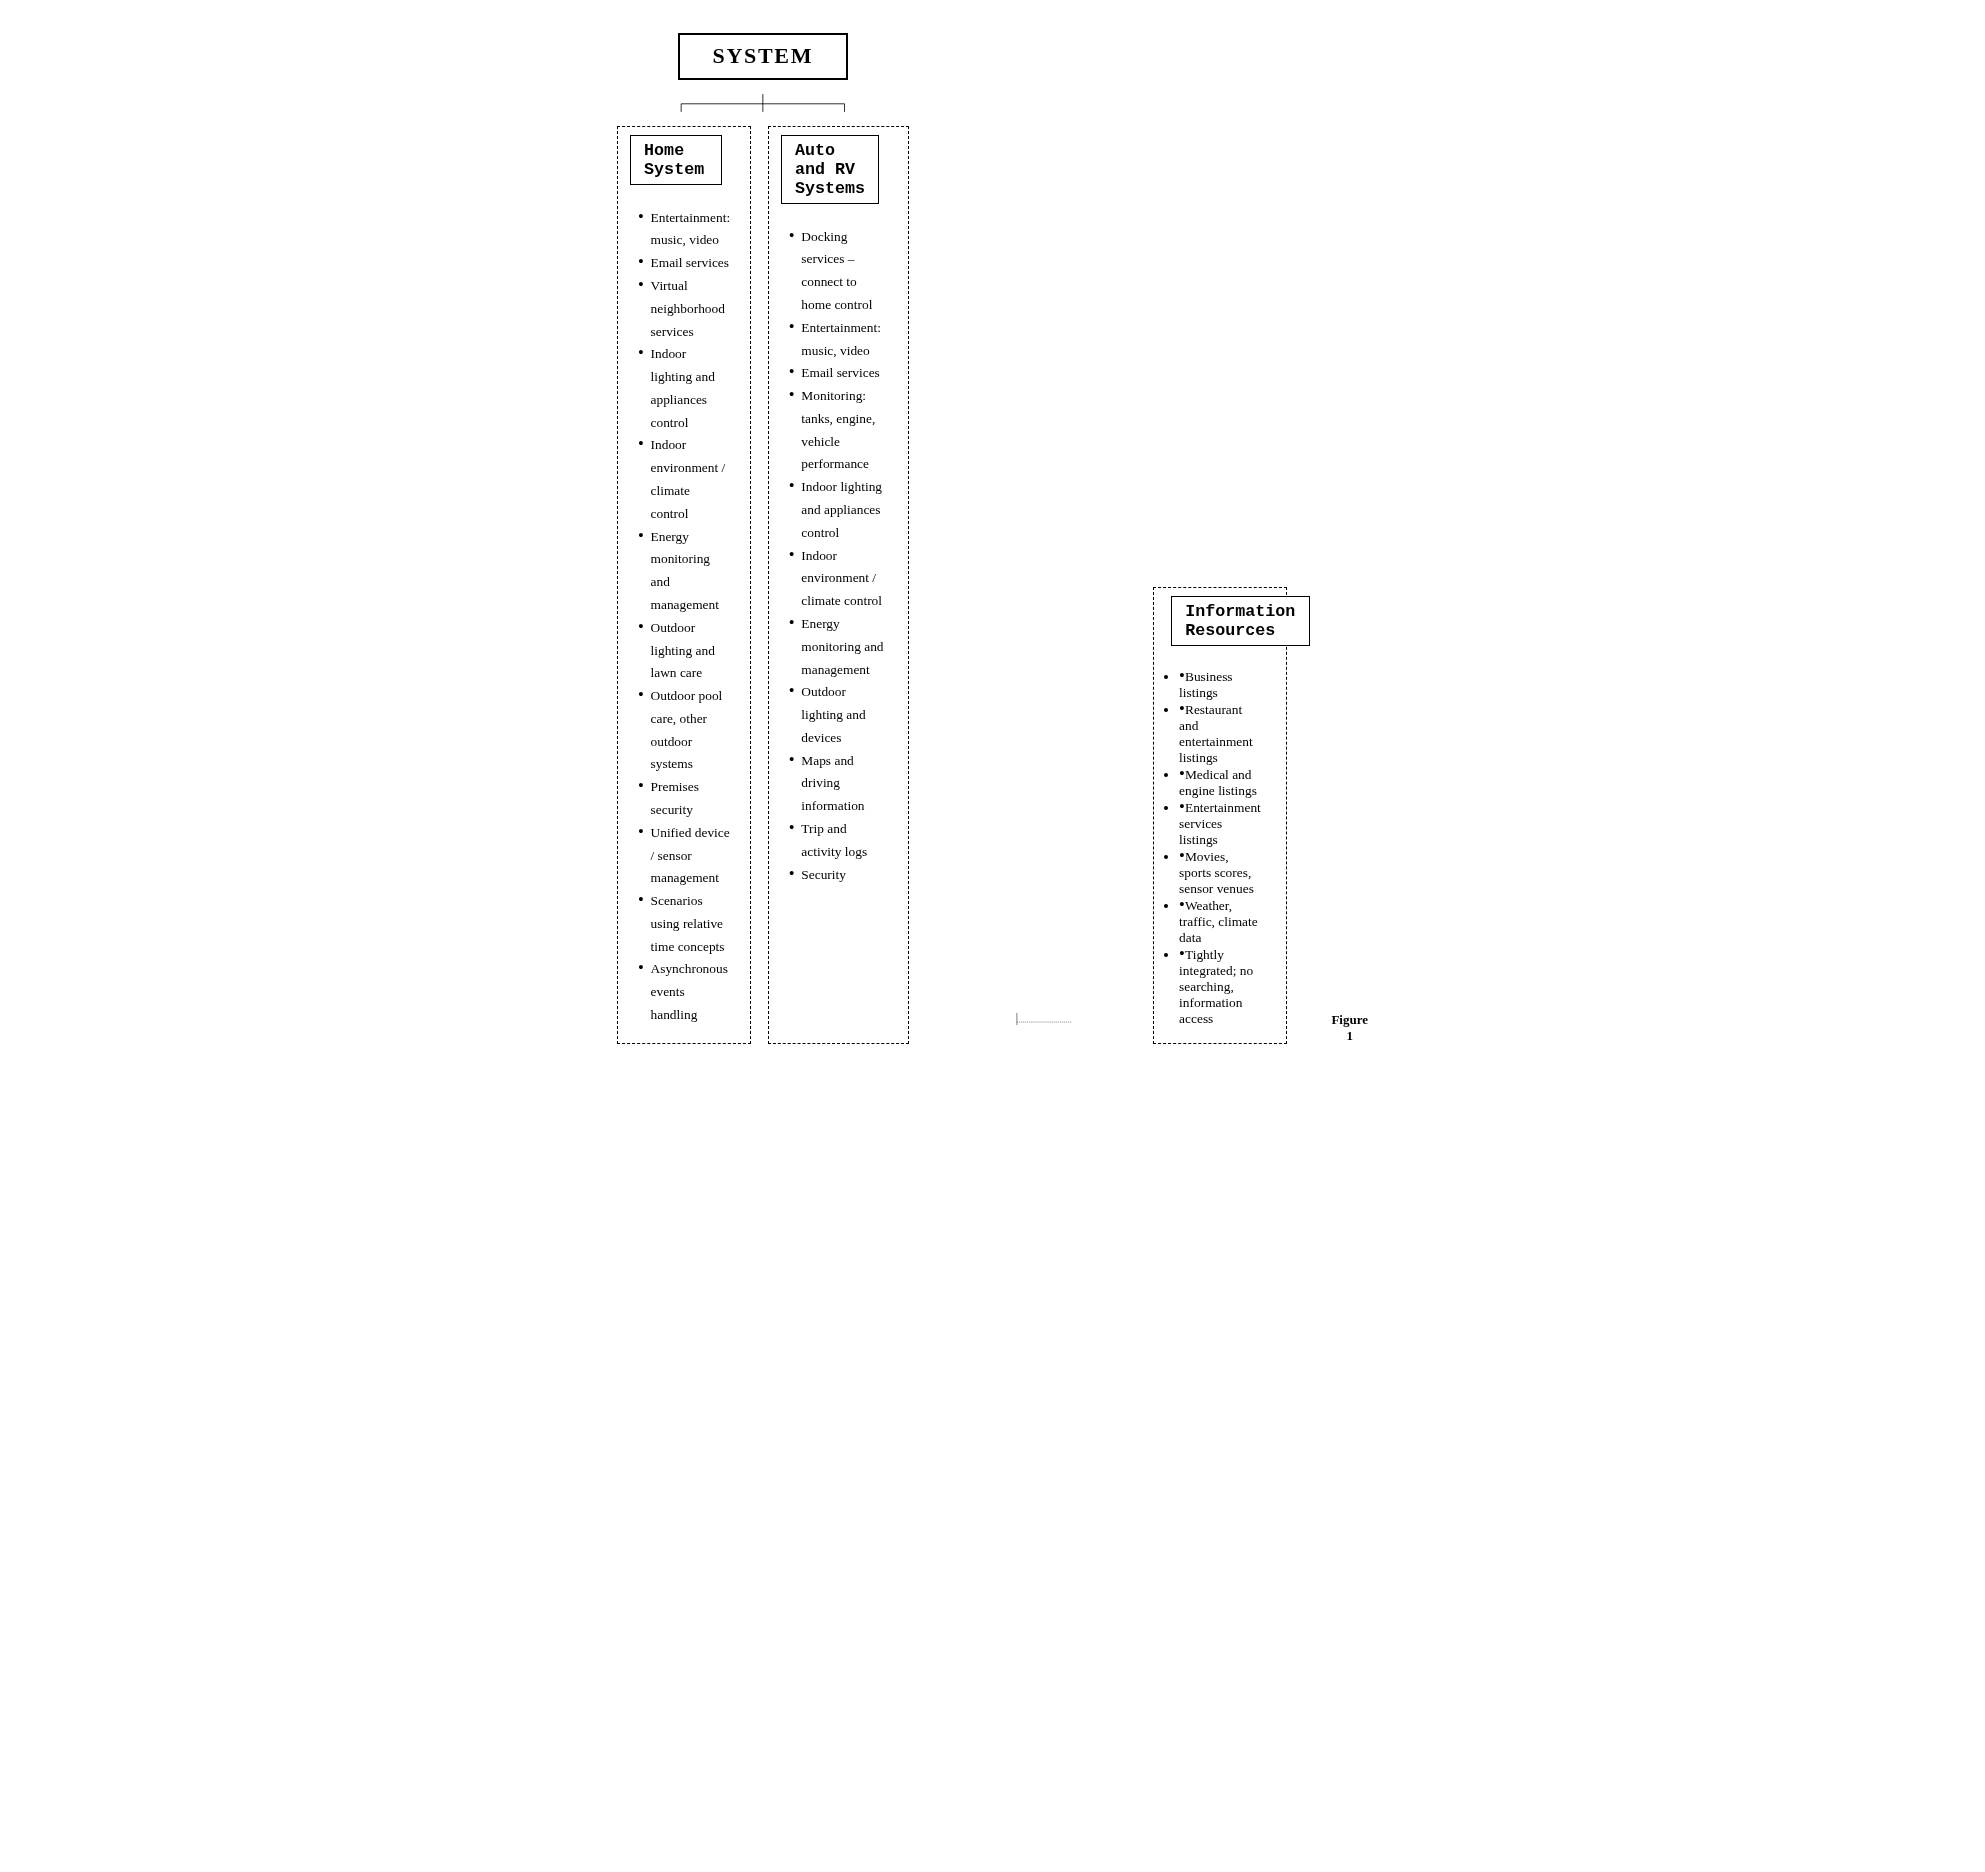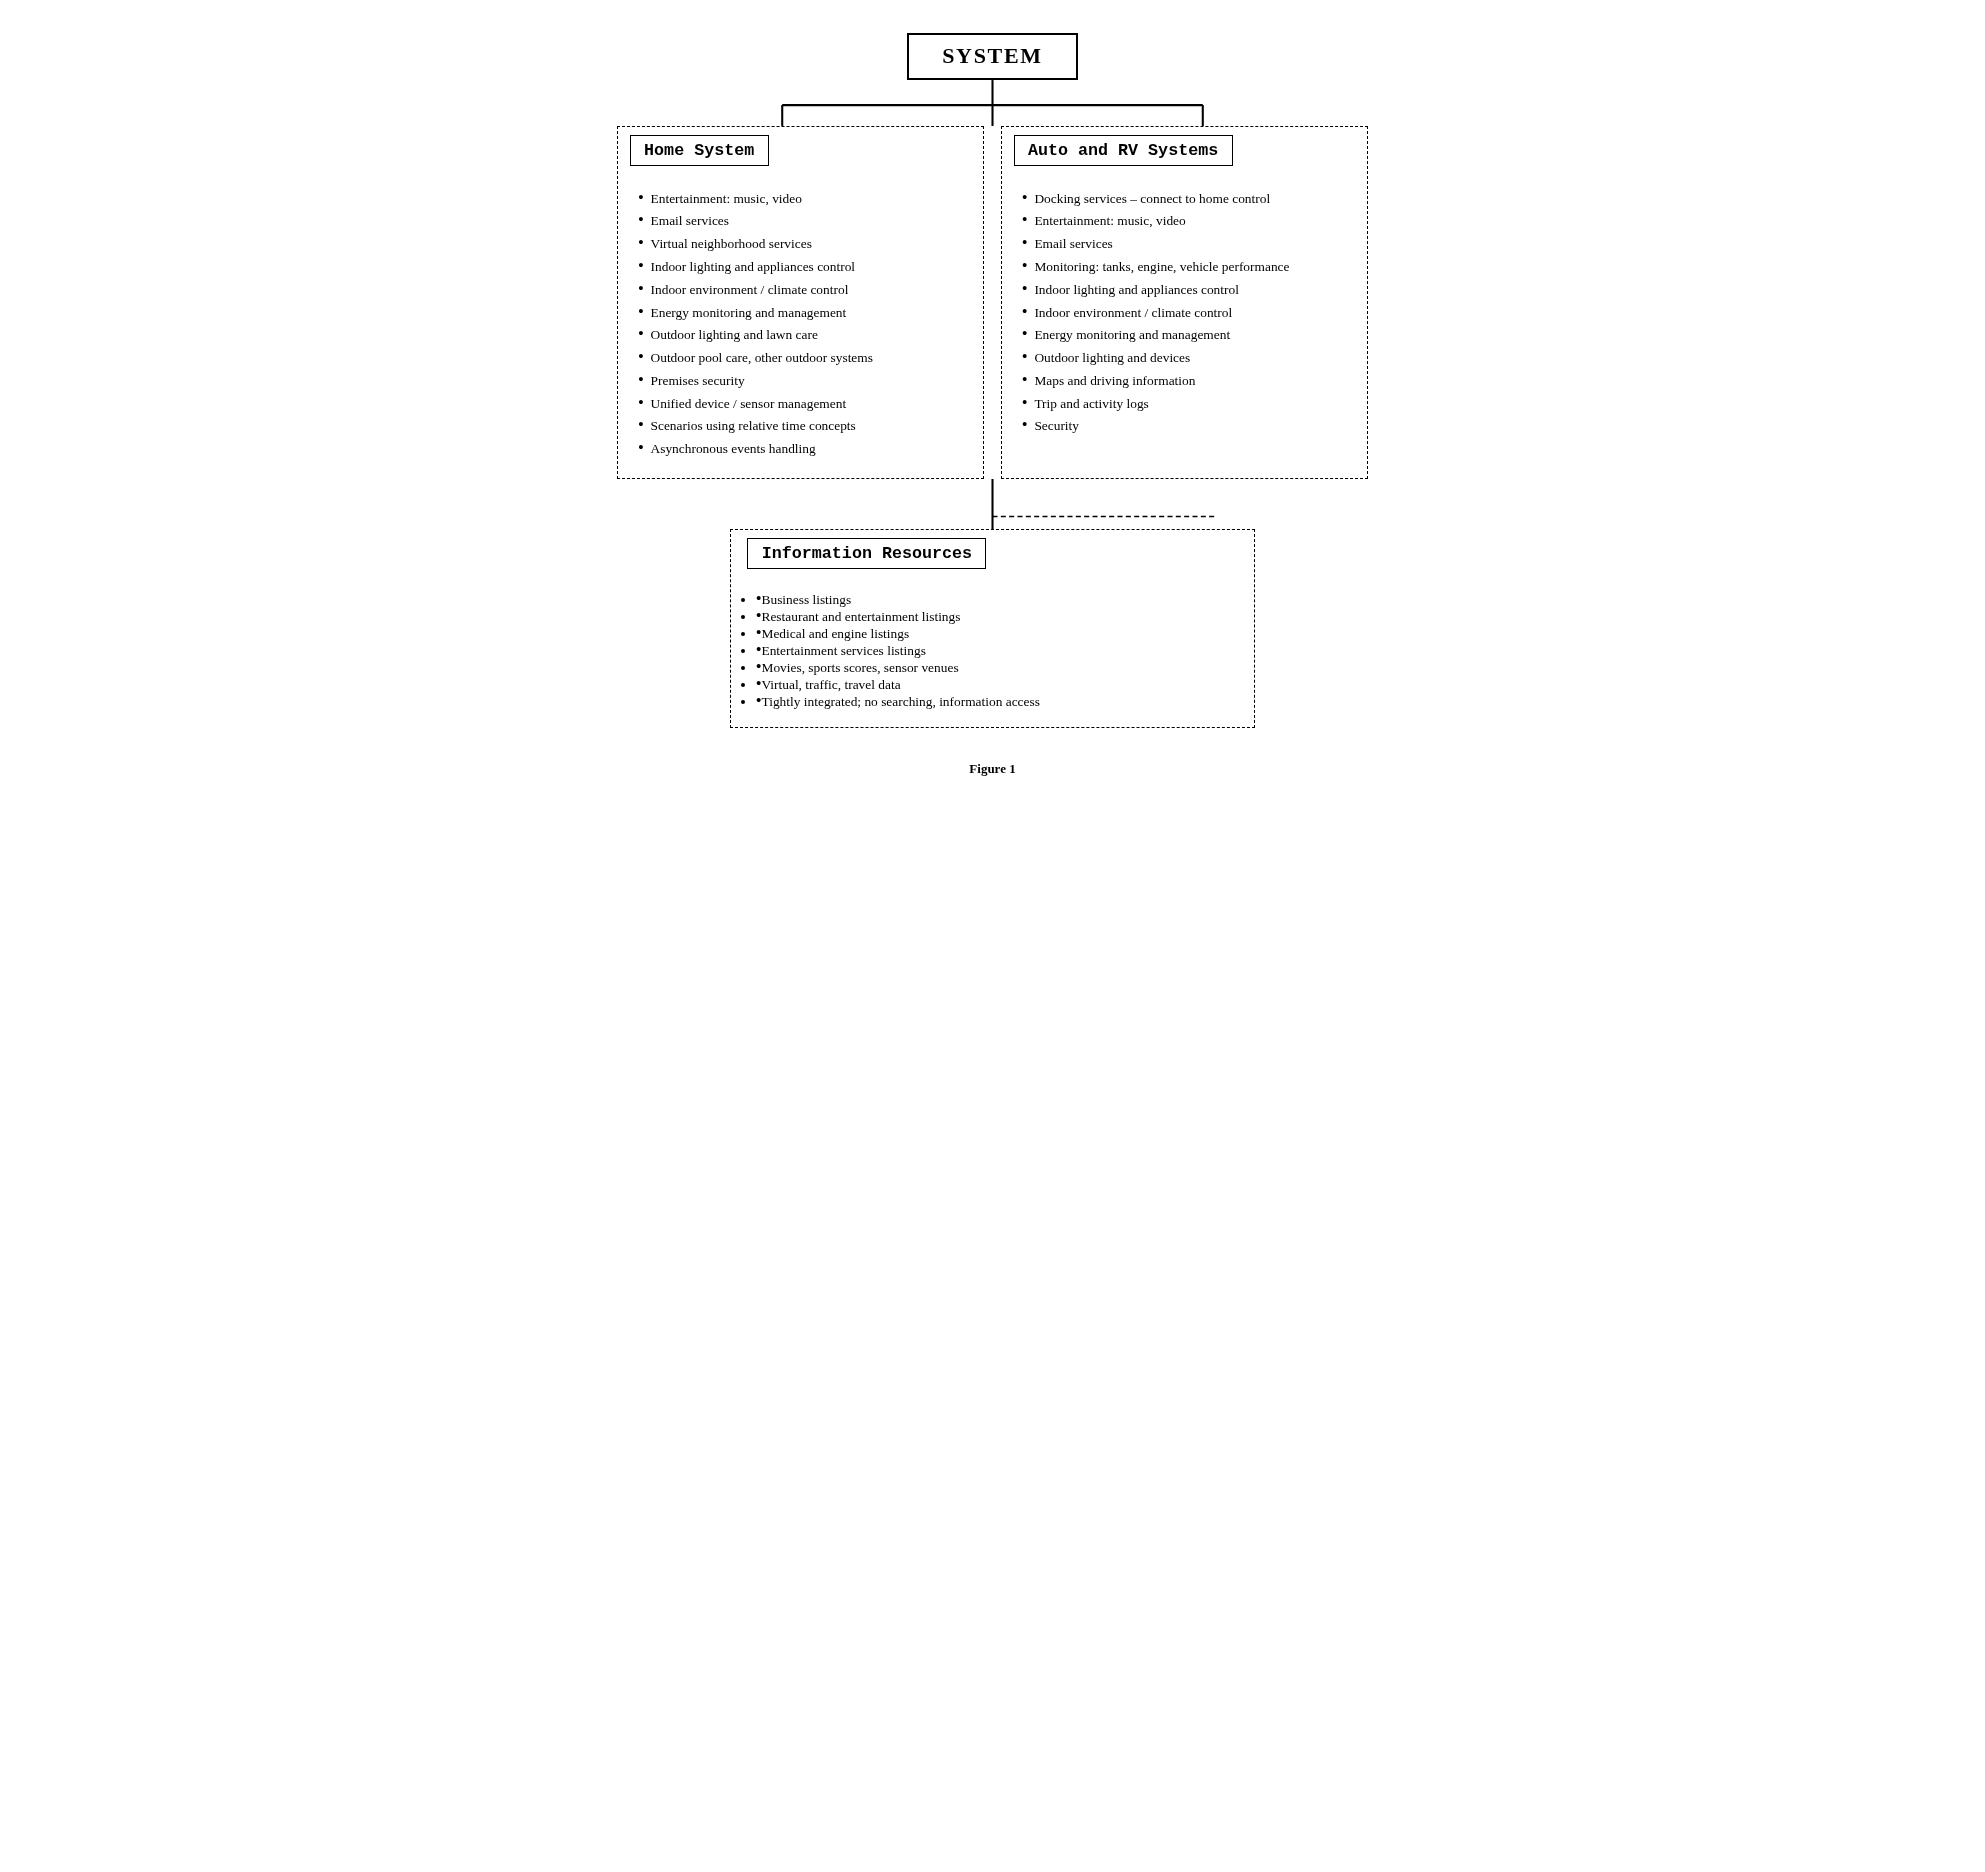--- a/index.html
+++ b/index.html
@@ -14,23 +14,22 @@
       display: flex;
       justify-content: center;
       align-items: flex-start;
       padding: 33px 16.7px;
       min-height: 100vh;
     }
 
     .diagram-container {
       width: 751px;
       display: flex;
-      flex-direction: column;
-      align-items: center;
-      gap: 0;
+      align-items: flex-end;
+      gap: 16px;
     }
 
     
     .system-node {
       border: 2.5px solid #000;
       padding: 8.3px 33px;
       font-size: 22px;
       font-weight: bold;
       letter-spacing: 1.7px;
       background: #fff;
@@ -287,21 +286,21 @@
     <div class="bottom-box-wrapper">
       <div class="bottom-dashed-box">
         <div class="dashed-box-title">Information Resources</div>
         <ul>
 
         <li><span class="bullet">•</span><span>Business listings</span></li>
             <li><span class="bullet">•</span><span>Restaurant and entertainment listings</span></li>
             <li><span class="bullet">•</span><span>Medical and engine listings</span></li>
             <li><span class="bullet">•</span><span>Entertainment services listings</span></li>
             <li><span class="bullet">•</span><span>Movies, sports scores, sensor venues</span></li>
-            <li><span class="bullet">•</span><span>Virtual, traffic, travel data</span></li>
+            <li><span class="bullet">•</span><span>Weather, traffic, climate data</span></li>
             <li><span class="bullet">•</span><span>Tightly integrated; no searching, information access</span></li>
           </ul>
       </div>
     </div>
   </div>
 
   <div class="figure-caption">Figure 1</div>
 
 </div>
 

